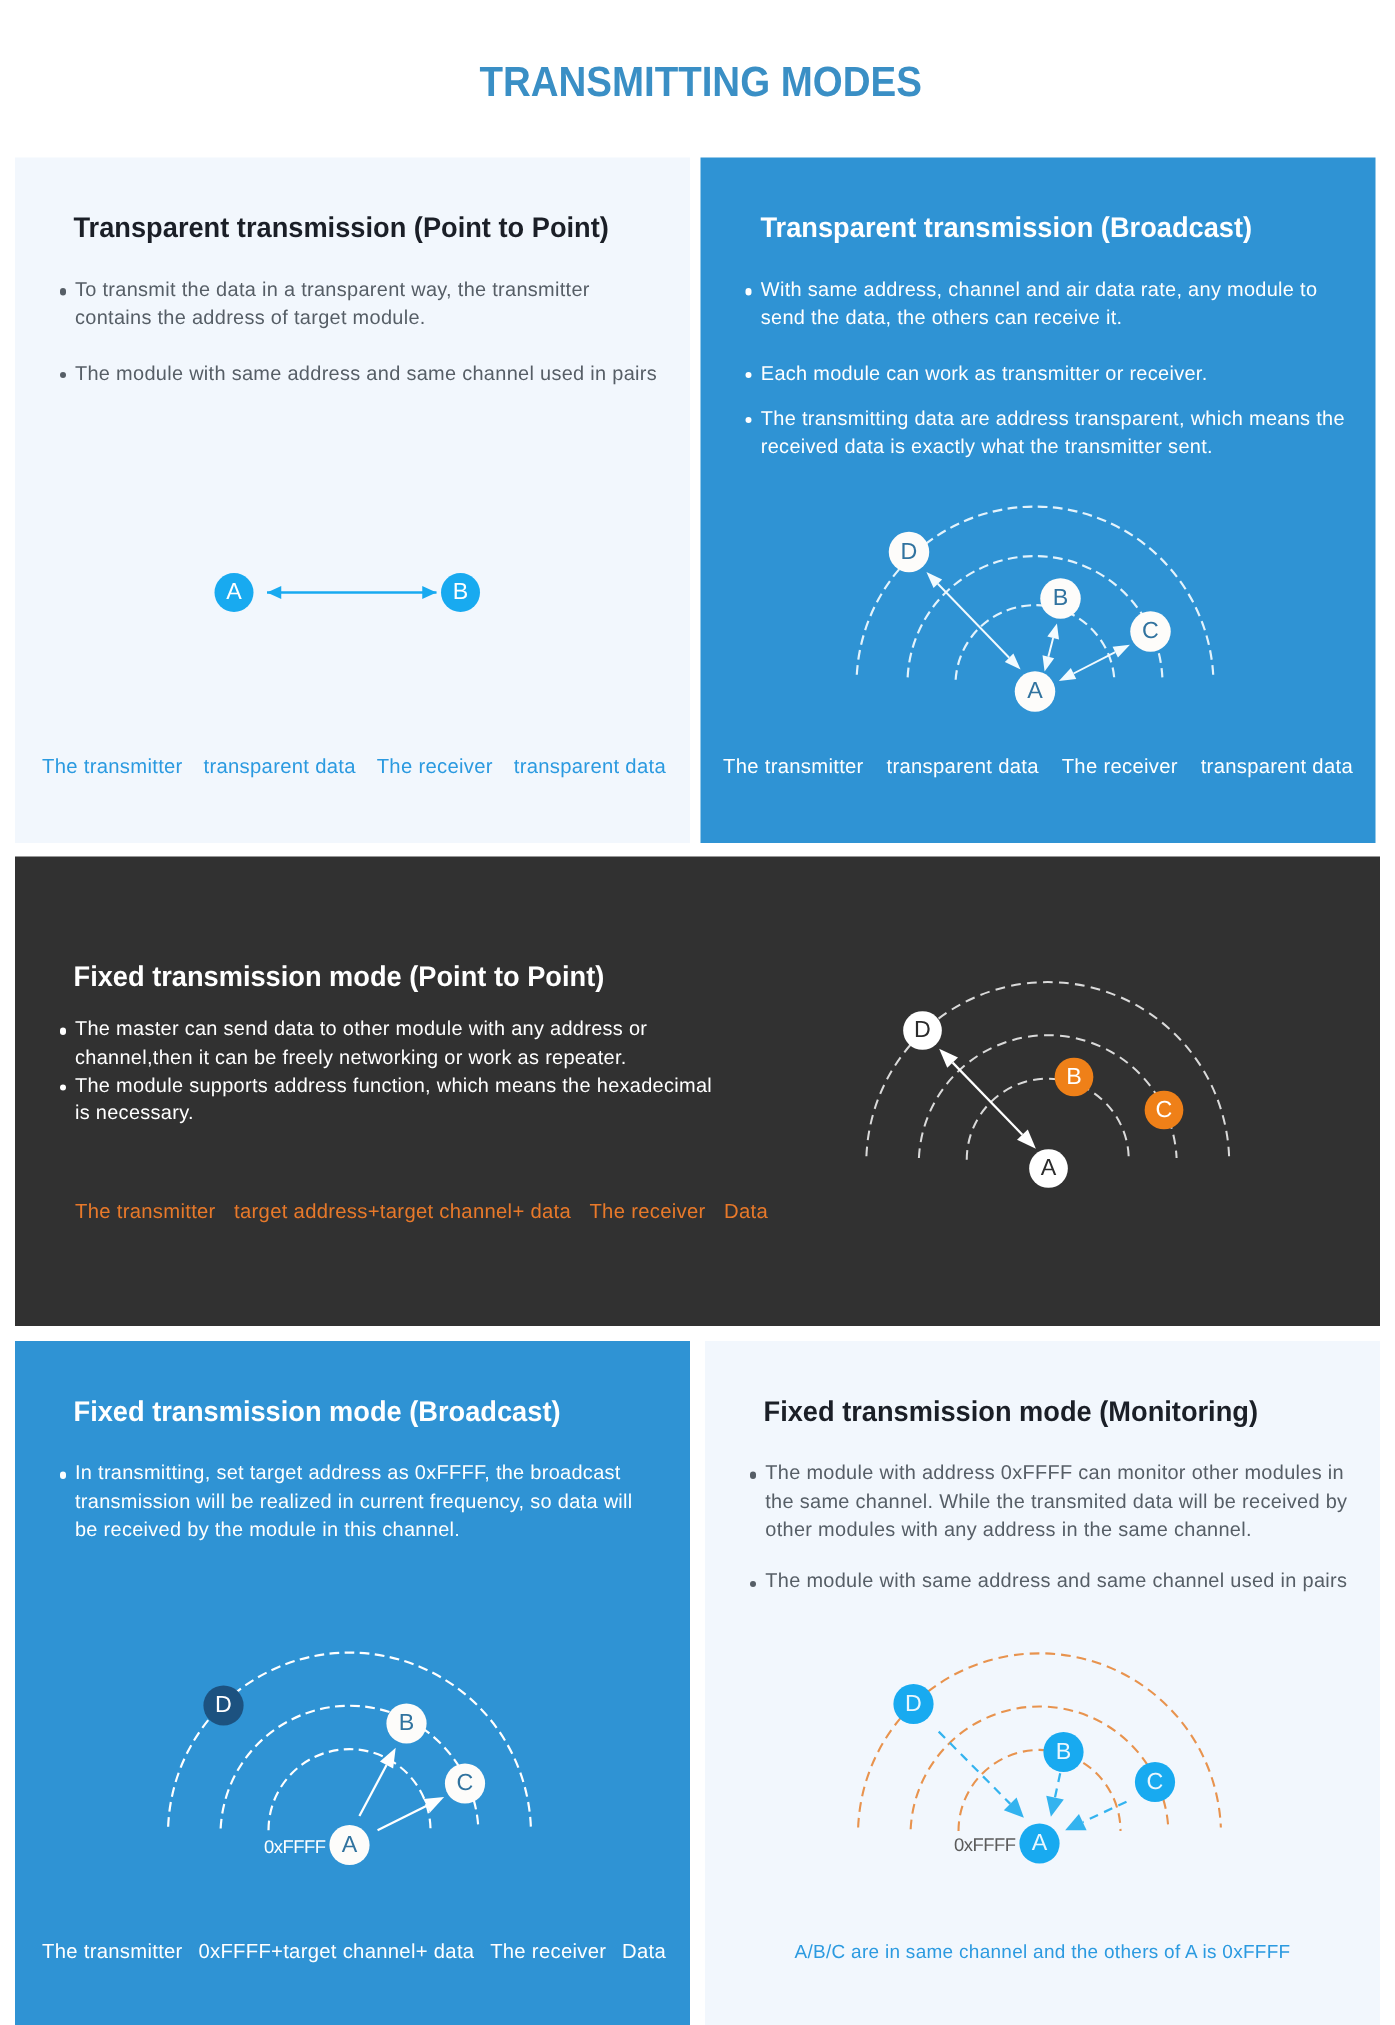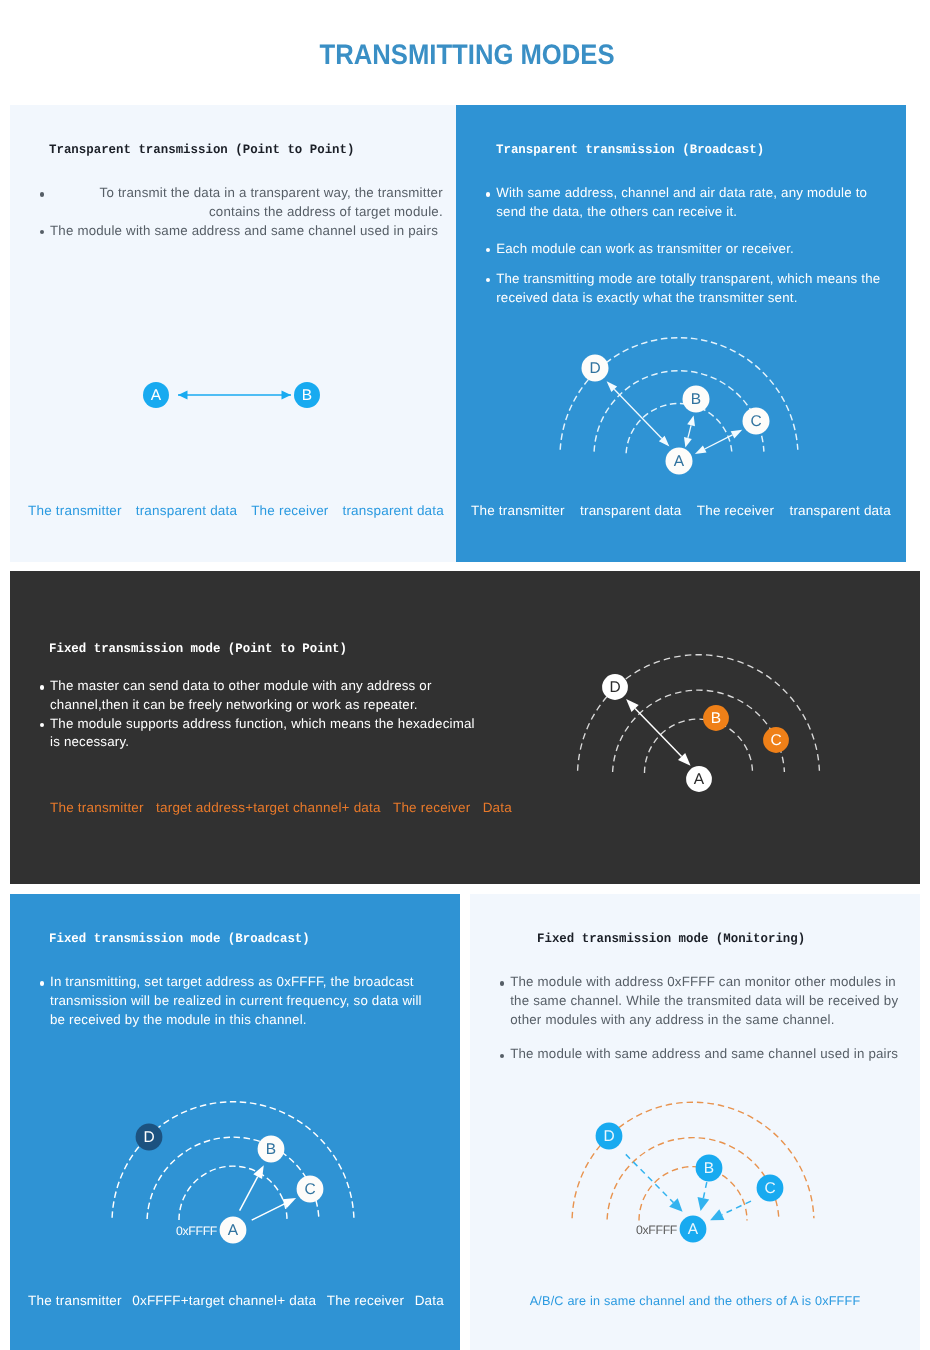--- a/index.html
+++ b/index.html
@@ -11,21 +11,21 @@
 
   .title{position:absolute;top:38px;left:2px;width:930px;text-align:center;
          color:#3a8fc5;font-size:28.2px;font-weight:bold;}
   .title span{display:inline-block;transform:scaleX(.91);transform-origin:center;}
 
   .panel{position:absolute;box-sizing:border-box;overflow:hidden;}
   .p-light{background:#f2f7fd;}
   .p-blue{background:#2f93d4;}
   .p-dark{background:#313131;}
 
-  .h2{font-size:13px;font-weight:bold;letter-spacing:0px;font-family:Liberation Mono, monospace;}
+  .h2{font-size:19px;font-weight:bold;letter-spacing:0px;}
   .h2 span{display:inline-block;transform:scaleX(.955);transform-origin:left center;}
   .h2-dark{color:#1b1f27;}
   .h2-white{color:#ffffff;}
 
   ul.bl{list-style:none;margin:0;padding:0;}
   ul.bl li{position:relative;padding-left:10.2px;font-size:13.3px;line-height:18.8px;letter-spacing:.2px;}
   ul.bl li .bt{display:block;}
   ul.bl li:before{content:"";position:absolute;left:0;top:8.2px;
       width:4.4px;height:4.4px;border-radius:50%;background:currentColor;}
   .txt-grey{color:#565e66;}
@@ -46,21 +46,21 @@
 </head>
 <body>
 
 <div class="page">
 
   <div class="title"><span>TRANSMITTING MODES</span></div>
 
   <div class="panel p-light" id="panel-p2p" style="left:10px;top:105px;width:450px;height:457px;">
     <div class="h2 h2-dark" style="position:absolute;left:39px;top:37px;"><span>Transparent transmission (Point to Point)</span></div>
     <ul class="bl txt-grey" style="position:absolute;left:29.8px;top:79px;width:403px;">
-      <li style="text-align:right;">
+      <li style="margin-bottom:18px;">
           <span class="bt">To transmit the data in a transparent way, the transmitter contains the address of target module.</span>
         </li>
       <li>
           <span class="bt">The module with same address and same channel used in pairs</span>
         </li>
     </ul>
     <div style="position:absolute;left:0;top:0;">
       <svg width="449" height="455" viewBox="0 0 449 455">
         <g>
           <line x1="168" y1="290" x2="281" y2="290" stroke="#18aaf0" stroke-width="1.6"></line>
@@ -78,31 +78,31 @@
       </svg>
     </div>
     <div class="caption cap-blue caprow" style="position:absolute;left:18px;top:398px;width:416px;">
       <span>The transmitter</span>
       <span>transparent data</span>
       <span>The receiver</span>
       <span>transparent data</span>
     </div>
   </div>
 
-  <div class="panel p-blue" id="panel-broadcast" style="left:456px;top:105px;width:450px;height:457px;">
+  <div class="panel p-blue" id="panel-broadcast" style="left:467px;top:105px;width:450px;height:457px;">
     <div class="h2 h2-white" style="position:absolute;left:40px;top:37px;"><span>Transparent transmission (Broadcast)</span></div>
     <ul class="bl txt-white" style="position:absolute;left:30px;top:79px;width:400px;">
       <li style="margin-bottom:18px;">
           <span class="bt">With same address, channel and air data rate, any module to send the data, the others can receive it.</span>
         </li>
       <li style="margin-bottom:11.5px;">
           <span class="bt">Each module can work as transmitter or receiver.</span>
         </li>
       <li>
-          <span class="bt">The transmitting mode are totally transparent, which means the received data is exactly what the transmitter sent.</span>
+          <span class="bt">The transmitting data are address transparent, which means the received data is exactly what the transmitter sent.</span>
         </li>
     </ul>
     <div style="position:absolute;left:0;top:0;">
       <svg width="450" height="455" viewBox="0 0 450 455">
         <g fill="none" stroke="#e3f3fc" stroke-width="1.45" stroke-dasharray="6.5 3.6" stroke-linecap="butt">
           <path d="M 104.2 344.8 A 119 119 0 0 1 341.8 344.8"></path>
           <path d="M 138.1 346.6 A 85 85 0 0 1 307.9 346.6"></path>
           <path d="M 170.1 348.2 A 53 53 0 0 1 275.9 348.2"></path>
         </g>
         <g stroke="#f2fbff" stroke-width="1.3" fill="#f2fbff">
@@ -223,21 +223,21 @@
     </div>
     <div class="caption cap-white caprow" style="position:absolute;left:18px;top:399px;width:416px;">
       <span>The transmitter</span>
       <span>0xFFFF+target channel+ data</span>
       <span>The receiver</span>
       <span>Data</span>
     </div>
   </div>
 
   <div class="panel p-light" id="panel-fixed-monitoring" style="left:470px;top:894px;width:450px;height:457px;">
-    <div class="h2 h2-dark" style="position:absolute;left:39px;top:37px;margin-left:28px;"><span>Fixed transmission mode (Monitoring)</span></div>
+    <div class="h2 h2-dark" style="position:absolute;left:39px;top:37px;"><span>Fixed transmission mode (Monitoring)</span></div>
     <ul class="bl txt-grey" style="position:absolute;left:30px;top:79px;width:399px;">
       <li style="margin-bottom:16px;">
           <span class="bt">The module with address 0xFFFF can monitor other modules in the same channel. While the transmited data will be received by other modules with any address in the same channel.</span>
         </li>
       <li style="white-space:nowrap;">
           <span class="bt">The module with same address and same channel used in pairs</span>
         </li>
     </ul>
     <div style="position:absolute;left:0;top:0;">
       <svg width="450" height="456" viewBox="0 0 450 456">

